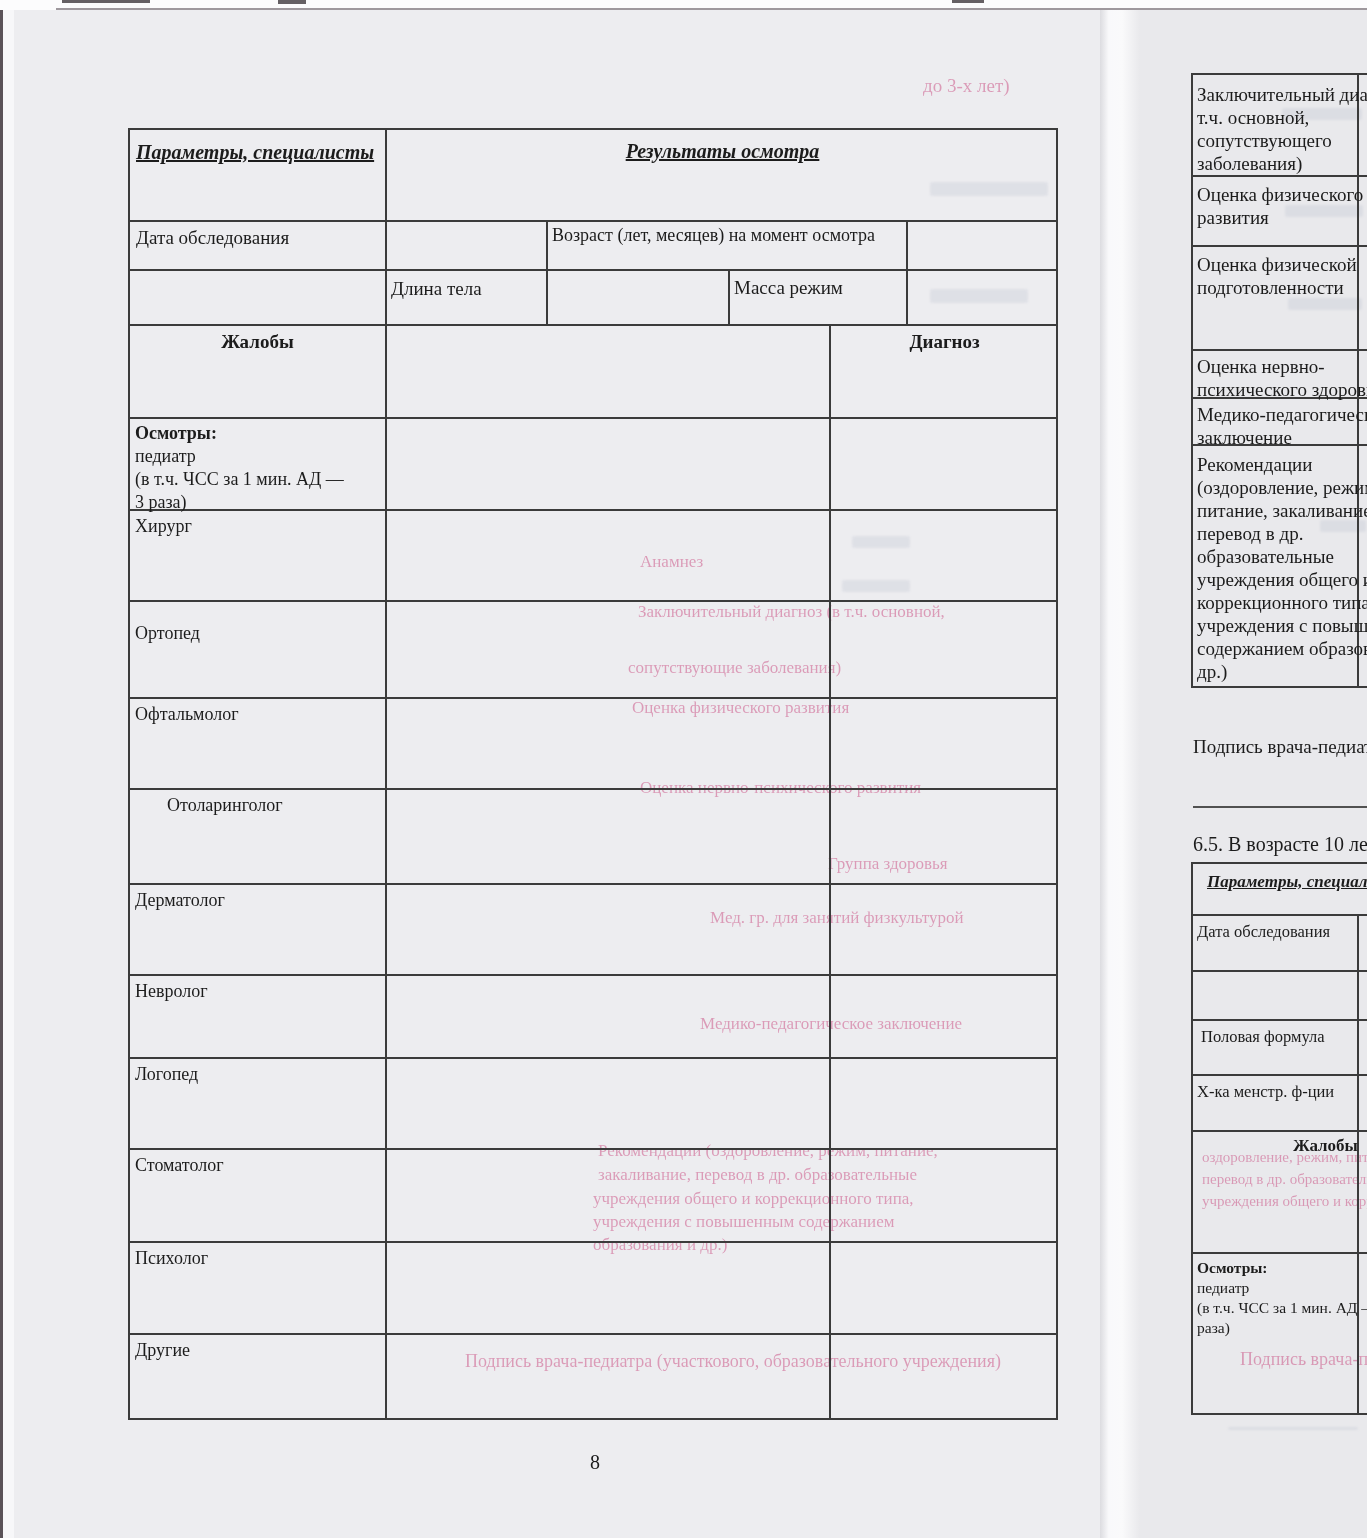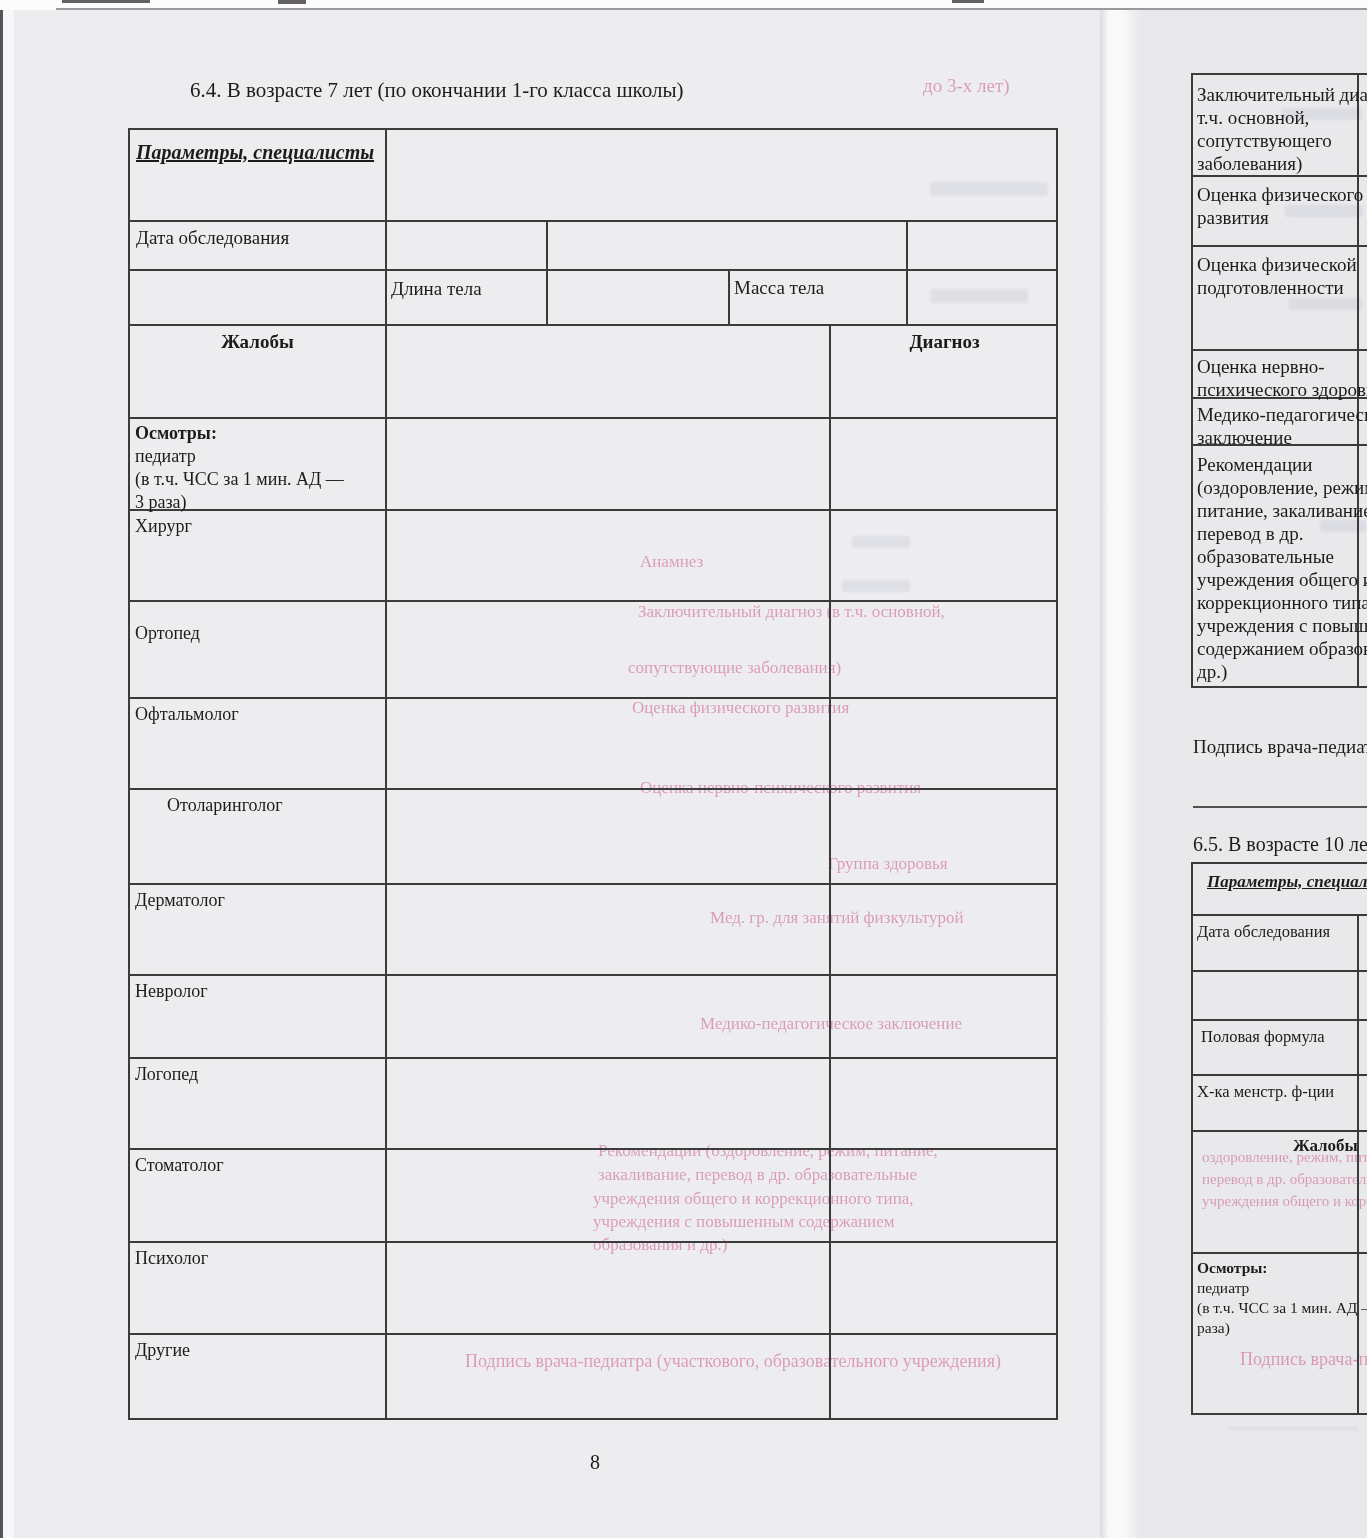--- a/index.html
+++ b/index.html
@@ -47,21 +47,20 @@
   <div class="abs gutter"></div>
   <div class="abs page-right"></div>
 
   <div class="abs edge-top"></div>
   <div class="abs edge-left-dark"></div>
   <div class="abs edge-left-light"></div>
   <div class="abs dash" style="left:62px;top:0;width:88px;height:3px;"></div>
   <div class="abs dash" style="left:278px;top:0;width:28px;height:4px;"></div>
   <div class="abs dash" style="left:952px;top:0;width:32px;height:3px;"></div>
 
-  <div class="abs t f21" style="left:190px;top:78px;">6.4. В возрасте 7 лет (по окончании 1-го класса школы)</div>
 
   <div class="abs ghost" style="left:923px;top:74px;font-size:19px;">до 3-х лет)</div>
   <div class="abs ghost-bar" style="left:930px;top:182px;width:118px;height:14px;"></div>
   <div class="abs ghost-bar" style="left:930px;top:289px;width:98px;height:14px;"></div>
   <div class="abs ghost" style="left:640px;top:550px;">Анамнез</div>
   <div class="abs ghost-bar" style="left:852px;top:536px;width:58px;height:12px;"></div>
   <div class="abs ghost-bar" style="left:842px;top:580px;width:68px;height:12px;"></div>
   <div class="abs ghost" style="left:638px;top:600px;">Заключительный диагноз (в т.ч. основной,</div>
   <div class="abs ghost" style="left:628px;top:656px;text-align:right;">сопутствующие заболевания)</div>
   <div class="abs ghost" style="left:632px;top:696px;">Оценка физического развития</div>
@@ -93,25 +92,27 @@
     <div class="abs hline" style="left:0;top:1111px;width:926px;"></div>
     <div class="abs hline" style="left:0;top:1203px;width:926px;"></div>
 
     <div class="abs vline" style="left:255px;top:0;height:1288px;"></div>
     <div class="abs vline" style="left:416px;top:90px;height:104px;"></div>
     <div class="abs vline" style="left:598px;top:139px;height:55px;"></div>
     <div class="abs vline" style="left:699px;top:194px;height:1094px;"></div>
     <div class="abs vline" style="left:776px;top:90px;height:104px;"></div>
 
     <div class="abs t bi f20" style="left:6px;top:10px;">Параметры, специалисты</div>
+    <div class="abs bi f20 center" style="left:255px;top:10px;width:675px;">Результаты осмотра</div>
 
     <div class="abs t f19" style="left:6px;top:96px;">Дата обследования</div>
+    <div class="abs wrap f18" style="left:422px;top:93px;width:345px;line-height:25px;">Возраст (лет, месяцев) на момент осмотра</div>
 
     <div class="abs t f19" style="left:261px;top:147px;">Длина тела</div>
-    <div class="abs t f19" style="left:604px;top:146px;">Масса тела</div>
+    <div class="abs t f19" style="left:604px;top:146px;">Масса режим</div>
 
     <div class="abs b f19 center" style="left:0;top:201px;width:255px;">Жалобы</div>
     <div class="abs b f19 center" style="left:699px;top:201px;width:231px;">Диагноз</div>
 
     <div class="abs lines18" data-first-bold="true" style="left:5px;top:292px;">
         <div>Осмотры:</div>
         <div>педиатр</div>
         <div>(в т.ч. ЧСС за 1 мин. АД —</div>
         <div>3 раза)</div>
       </div>

